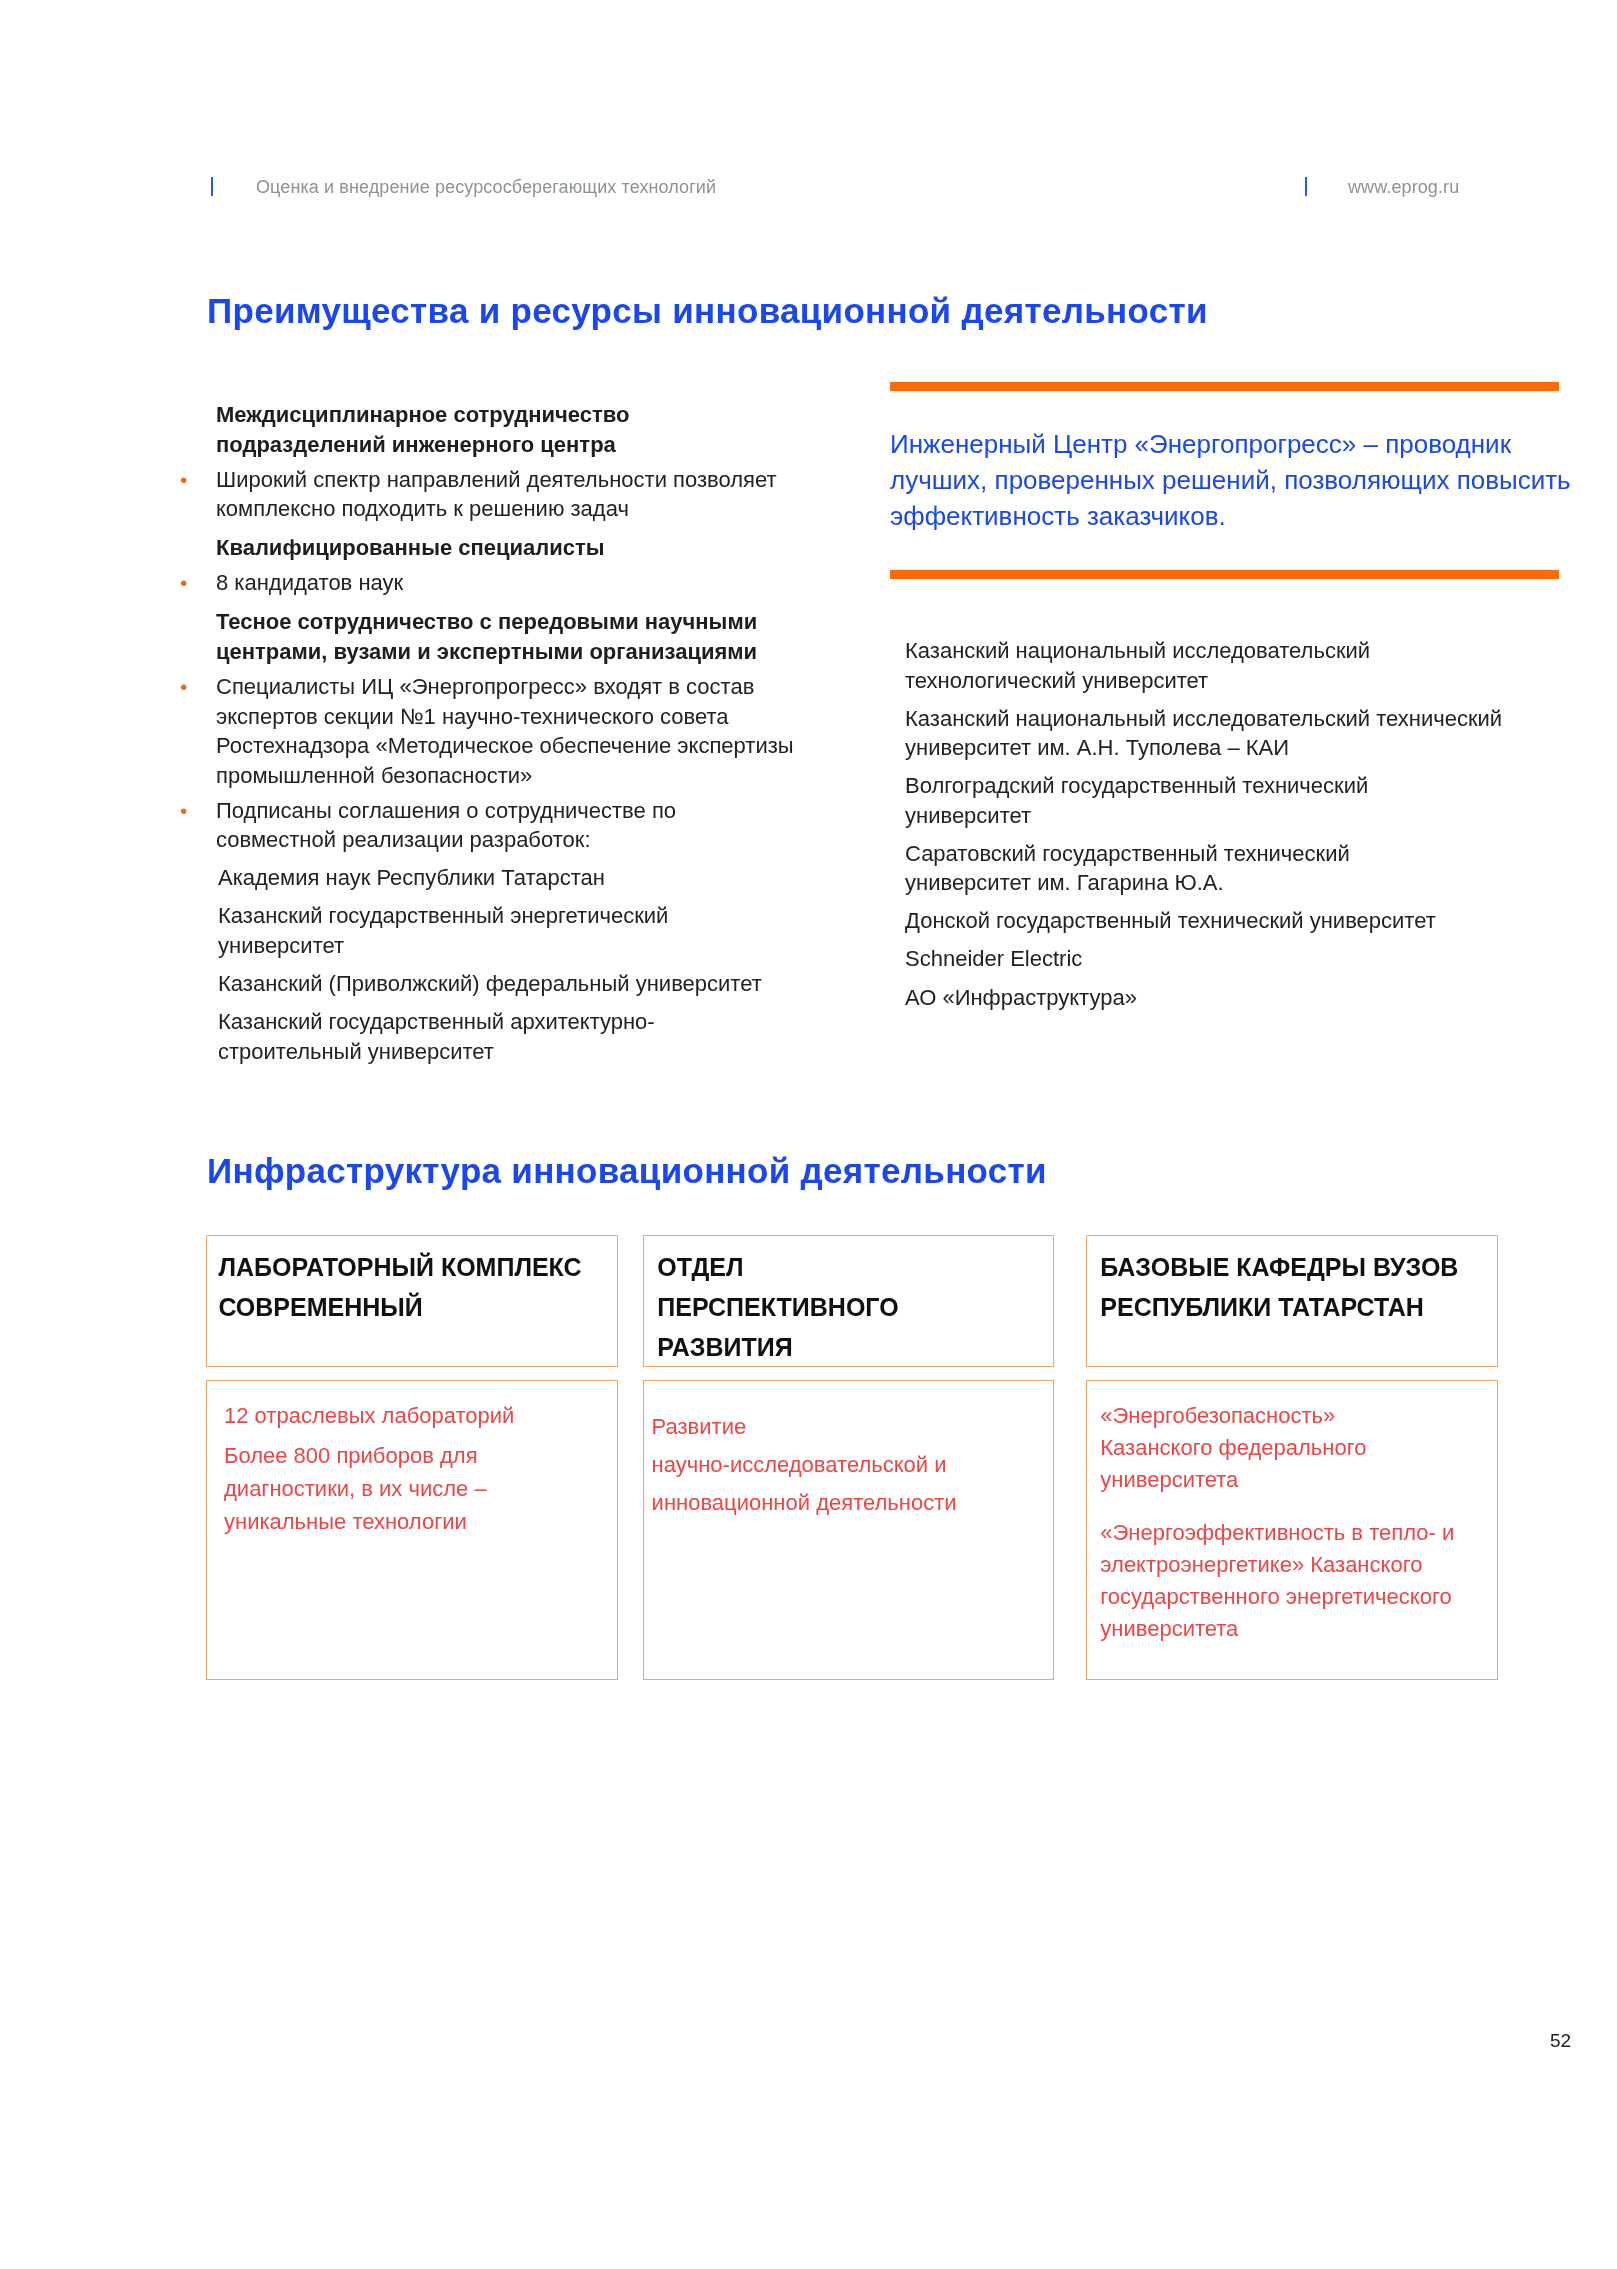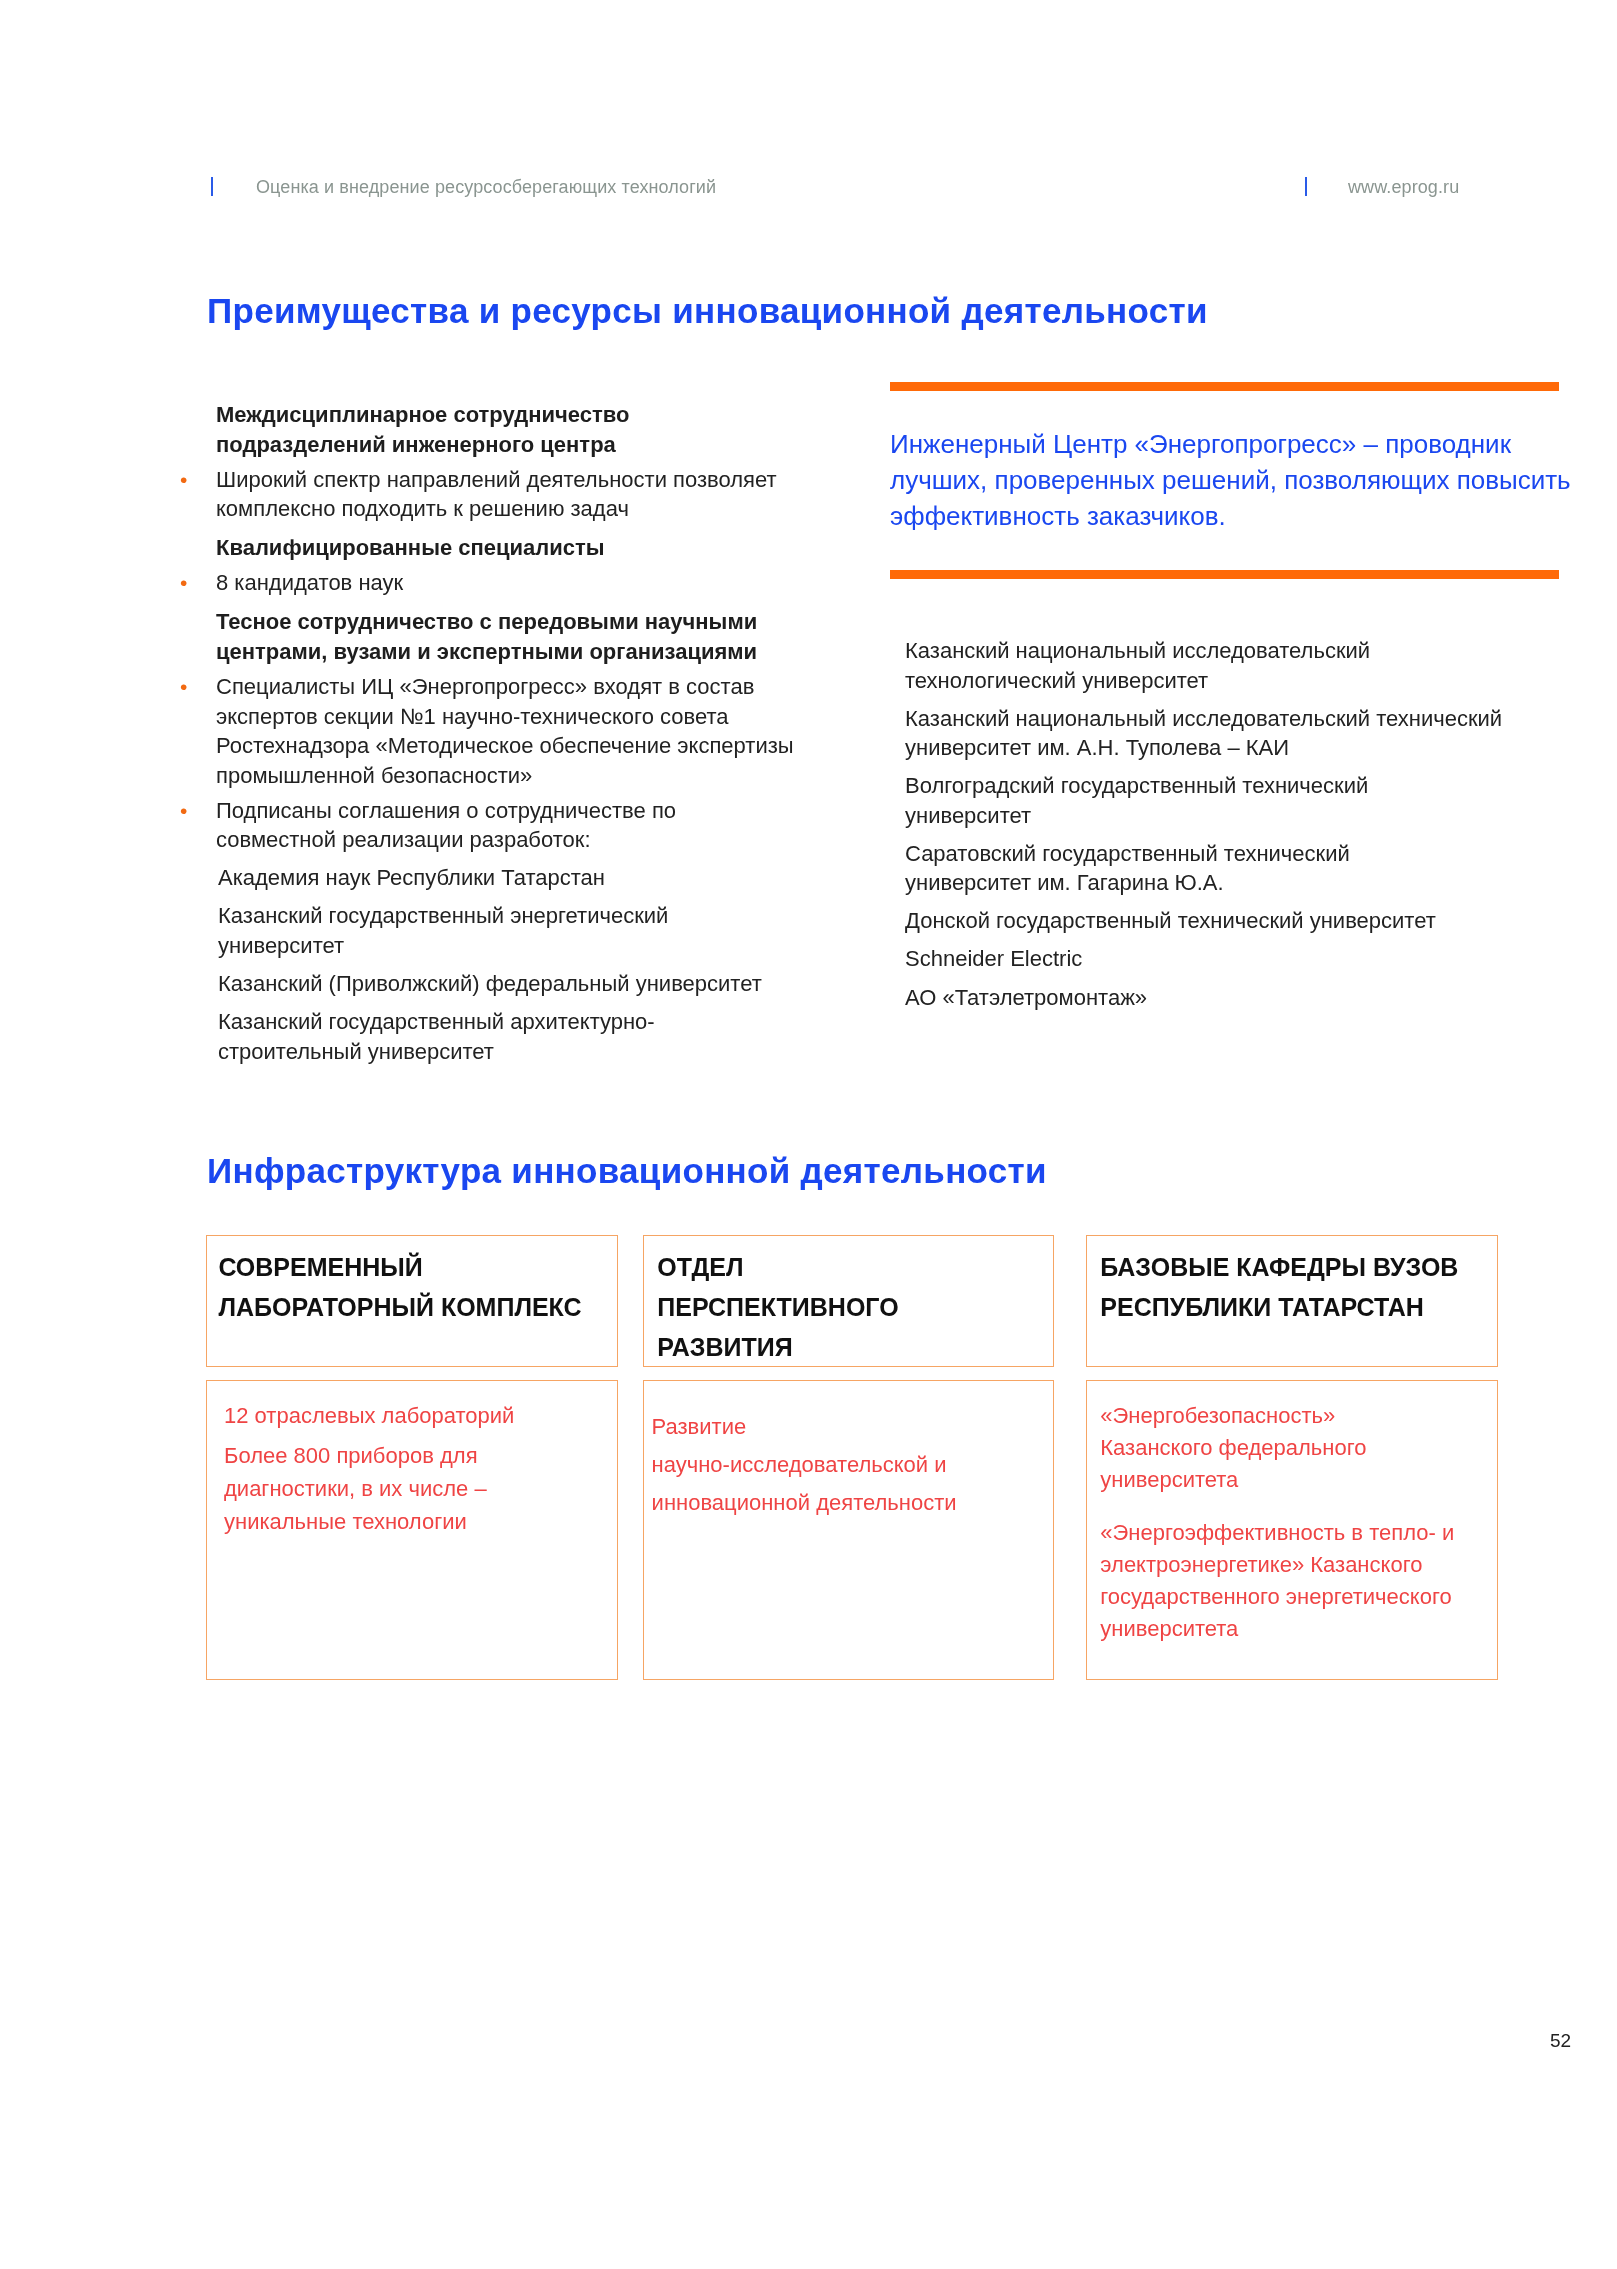--- a/index.html
+++ b/index.html
@@ -63,29 +63,29 @@
 <div class="quote">Инженерный Центр «Энергопрогресс» – проводник лучших, проверенных решений, позволяющих повысить эффективность заказчиков.</div>
 <div class="orange-bar" style="top:570px; left:890px; width:669px;"></div>
 
 <div class="col-right">
   <div class="item" style="width:552px;">Казанский национальный исследовательский технологический университет</div>
   <div class="item" style="width:609px;">Казанский национальный исследовательский технический университет им. А.Н. Туполева – КАИ</div>
   <div class="item" style="width:552px;">Волгоградский государственный технический университет</div>
   <div class="item" style="width:533px;">Саратовский государственный технический университет им. Гагарина Ю.А.</div>
   <div class="item">Донской государственный технический университет</div>
   <div class="item">Schneider Electric</div>
-  <div class="item">АО «Татэлетромонтаж»</div>
+  <div class="item">АО «Инфраструктура»</div>
 </div>
 
 <div class="section-title" style="left:207px; top:1151px;">Инфраструктура инновационной деятельности</div>
 
 <div class="box" style="left:206px; top:1235px; width:412px; height:132px;">
   <div class="box-head" style="padding-left:11.4px; padding-top:11.4px;">
+    <div>ЛАБОРАТОРНЫЙ КОМПЛЕКС</div>
     <div>СОВРЕМЕННЫЙ</div>
-    <div>ЛАБОРАТОРНЫЙ КОМПЛЕКС</div>
   </div>
 </div>
 <div class="box" style="left:206px; top:1380px; width:412px; height:300px;">
   <div class="box-body" style="padding:19px 0 0 17px; width:314px;">
     <div style="line-height:32px;">12 отраслевых лабораторий</div>
     <div style="line-height:33px; margin-top:7px;">Более 800 приборов для диагностики, в их числе – уникальные технологии</div>
   </div>
 </div>
 
 <div class="box" style="left:643px; top:1235px; width:411px; height:132px;">

